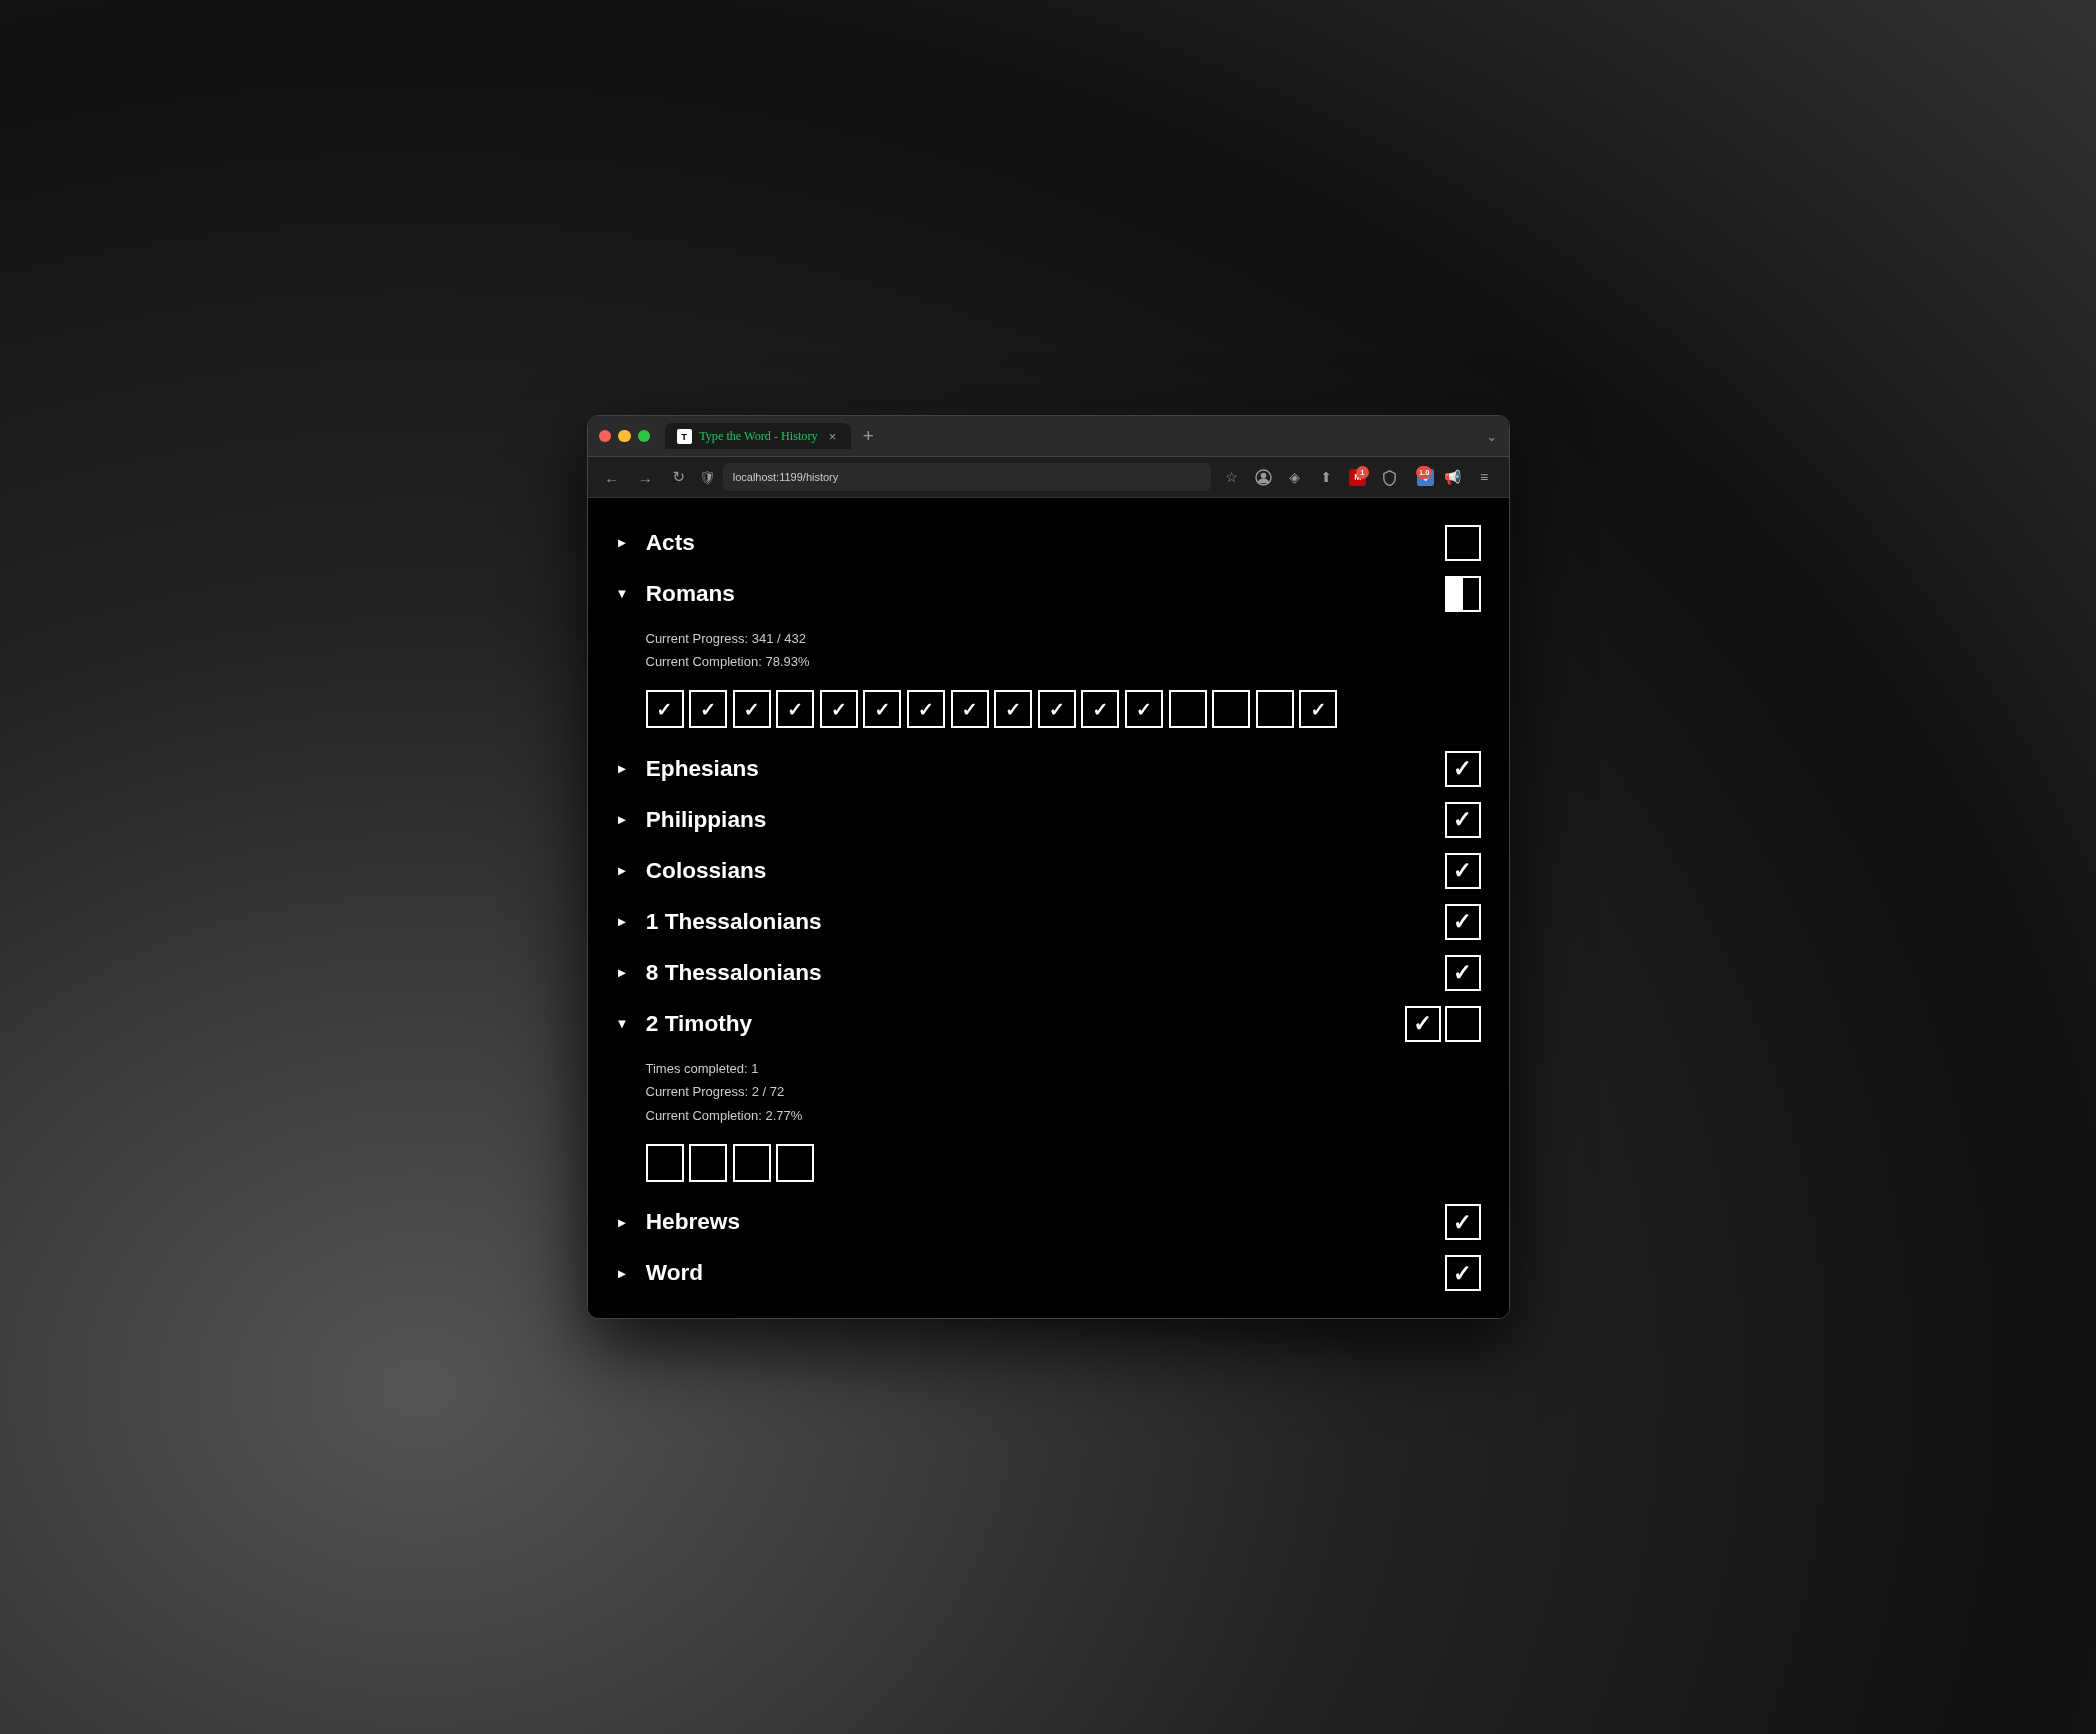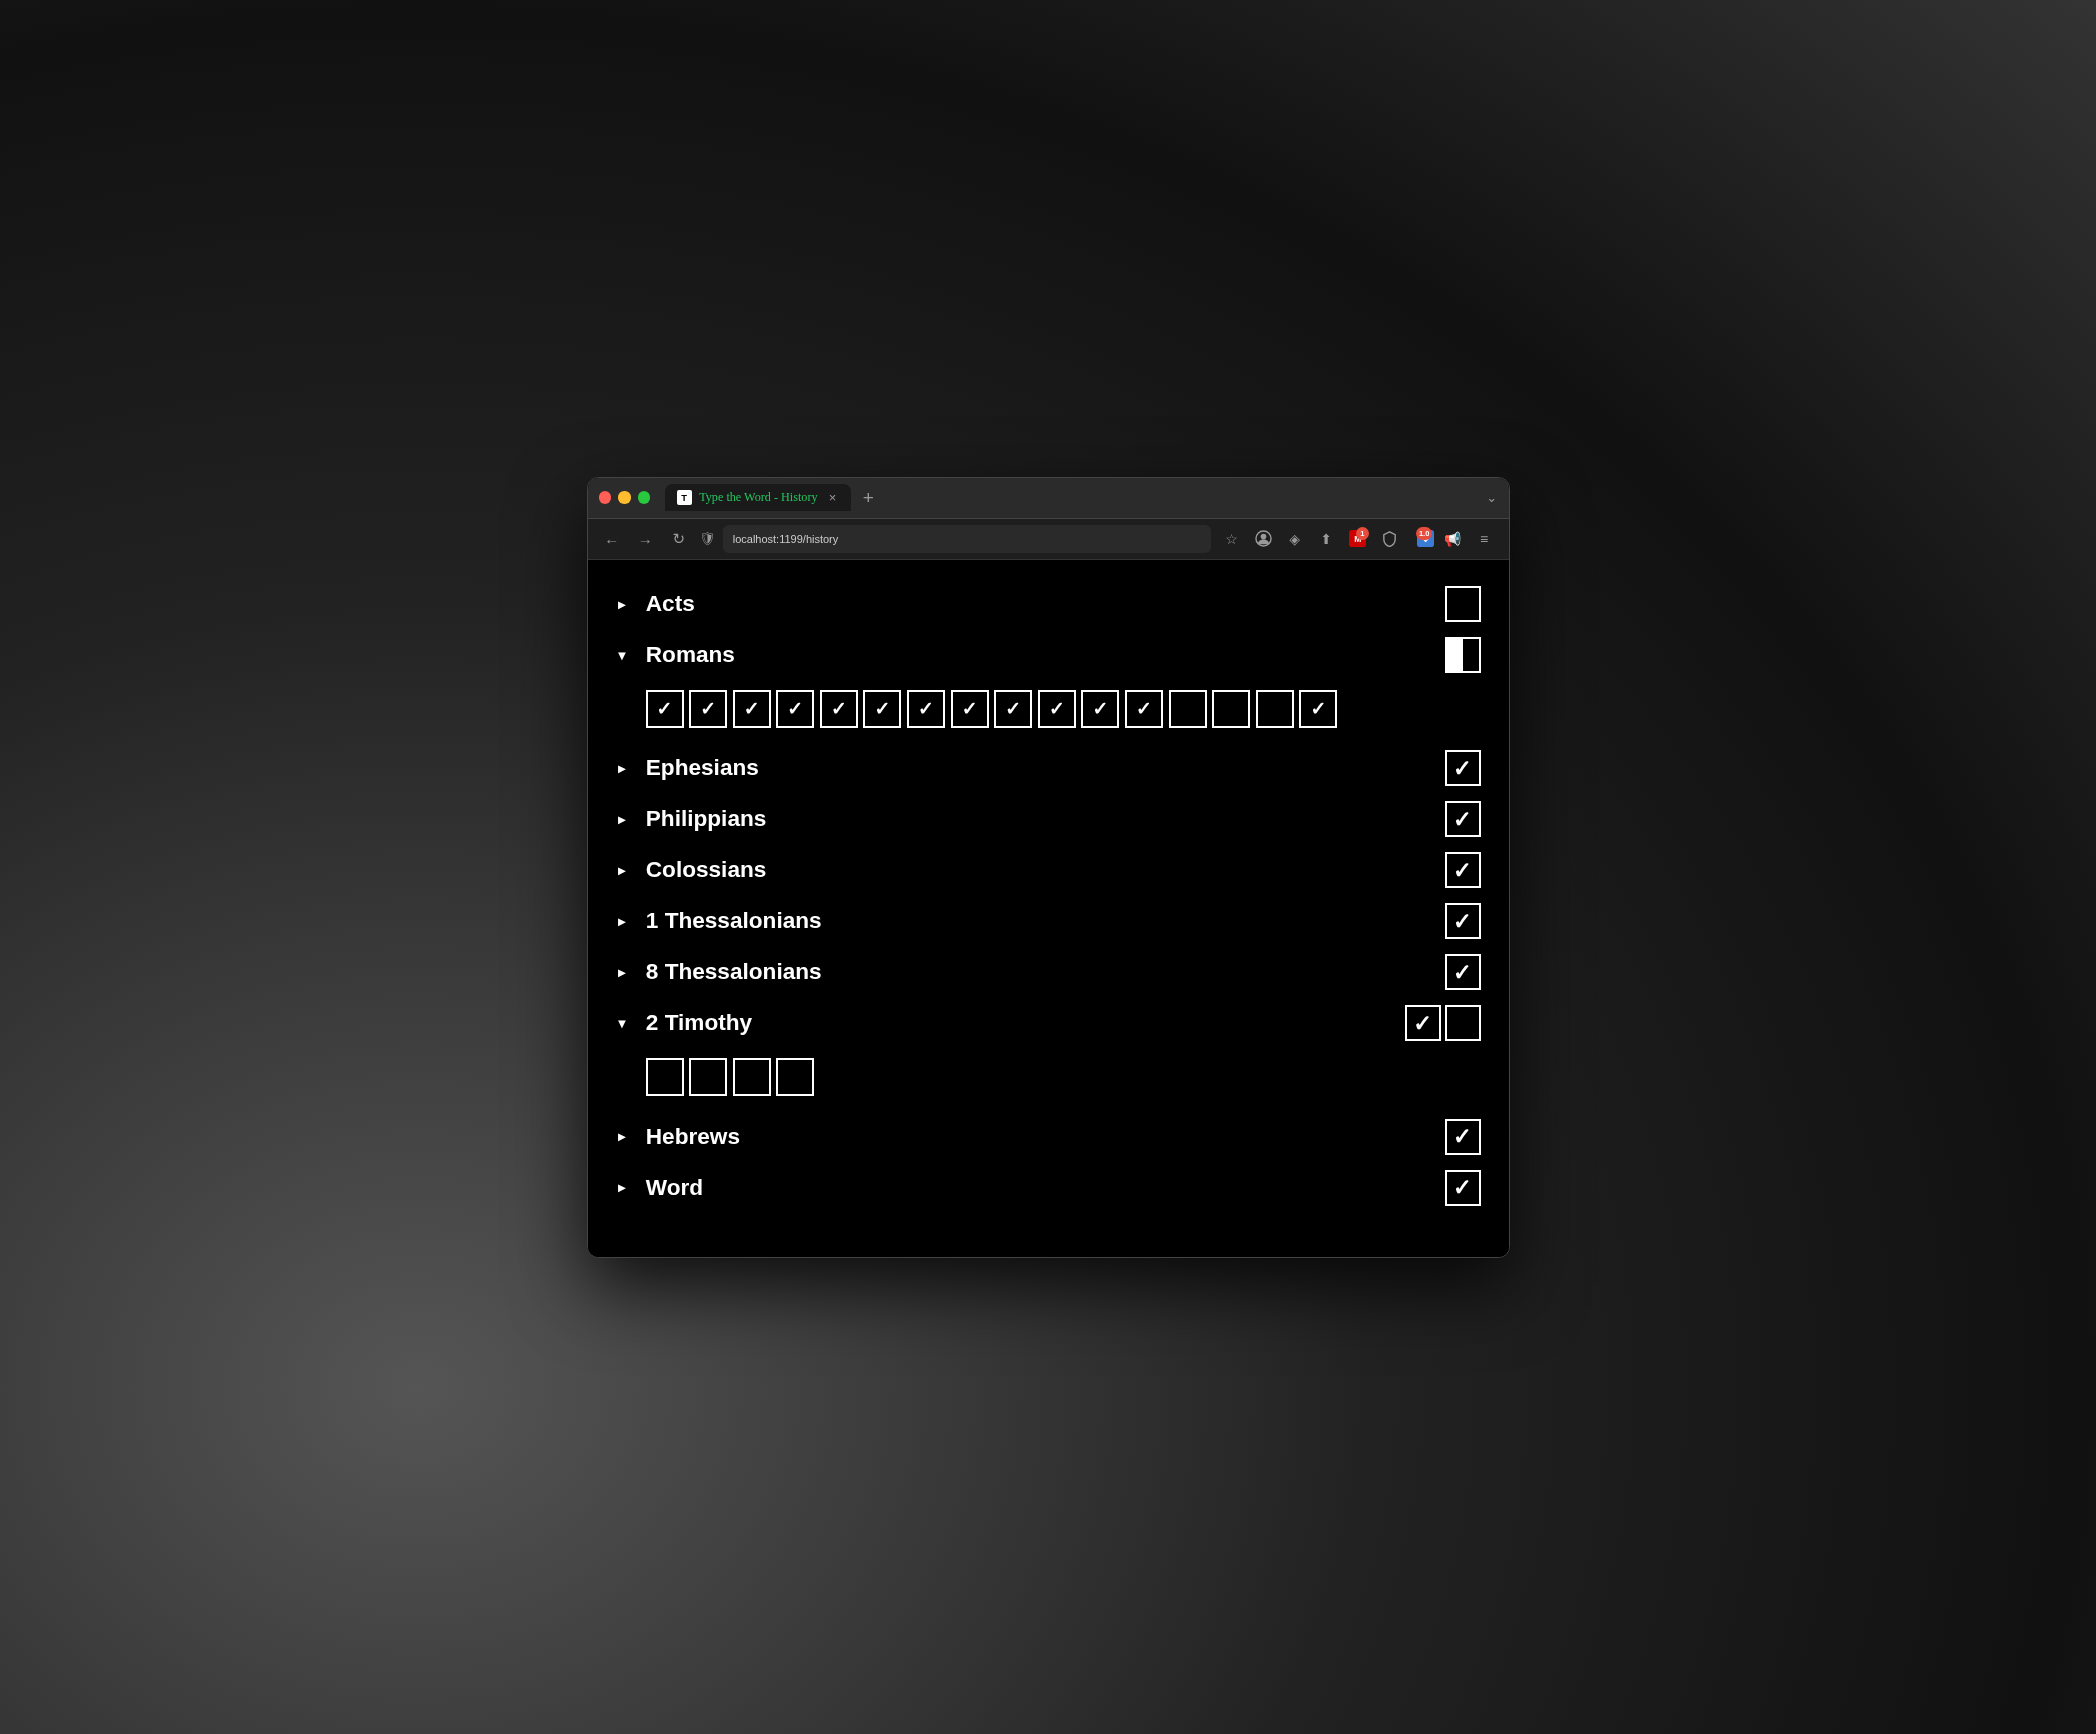--- a/index.html
+++ b/index.html
@@ -391,20 +391,24 @@
       <div class="book-left">
         <span class="arrow">▼</span>
         <span class="book-name">Romans</span>
       </div>
       <div class="checkbox-area">
 
         <div class="checkbox" style="background: linear-gradient(to right, #fff 50%, transparent 50%);"></div>
       </div>
     </div>
 
+    <div class="stats">
+      <div>Current Progress: 341 / 432</div>
+      <div>Current Completion: 78.93%</div>
+    </div>
 
     <div class="chapter-boxes">
 
       <div class="ch-box checked"></div>
       <div class="ch-box checked"></div>
       <div class="ch-box checked"></div>
       <div class="ch-box checked"></div>
       <div class="ch-box checked"></div>
       <div class="ch-box checked"></div>
       <div class="ch-box checked"></div>
@@ -475,20 +479,25 @@
       <div class="book-left">
         <span class="arrow">▼</span>
         <span class="book-name">2 Timothy</span>
       </div>
       <div class="checkbox-area">
         <div class="checkbox checked"></div>
         <div class="checkbox empty"></div>
       </div>
     </div>
 
+    <div class="times-completed">
+      <div>Times completed: 1</div>
+      <div>Current Progress: 2 / 72</div>
+      <div>Current Completion: 2.77%</div>
+    </div>
 
     <div class="chapter-boxes">
       <div class="ch-box empty"></div>
       <div class="ch-box empty"></div>
       <div class="ch-box empty"></div>
       <div class="ch-box empty"></div>
     </div>
 
     <div class="book-item">
       <div class="book-left">

